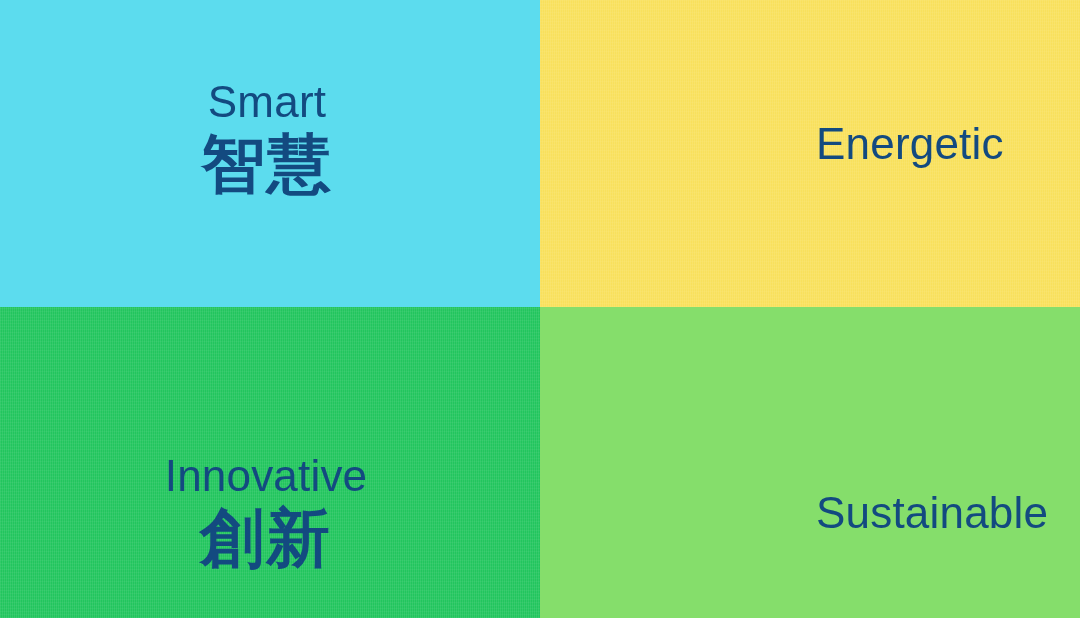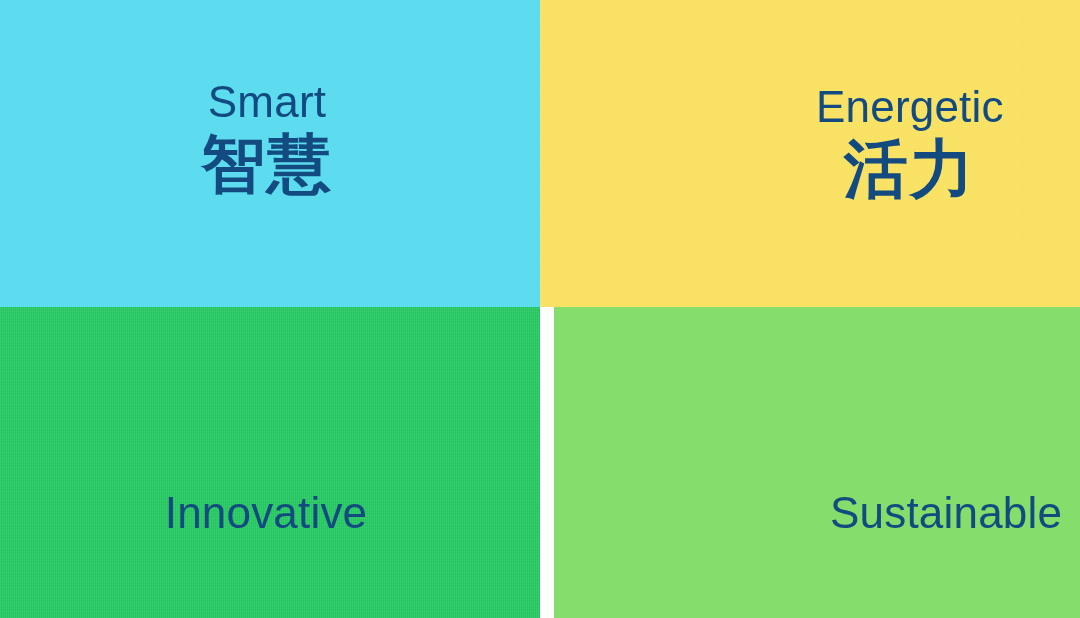--- a/index.html
+++ b/index.html
@@ -102,29 +102,29 @@
   <div class="panel" id="panel-smart" style="background-color: rgb(92, 220, 238);">
     <div class="panel-inner">
       <div class="label-en">Smart</div>
       <div class="label-cjk">智慧</div>
     </div>
   </div>
 
   <div class="panel textured" id="panel-energetic" style="background-color: rgb(248, 224, 92);">
     <div class="panel-inner">
       <div class="label-en">Energetic</div>
-      <div class="label-cjk">活力</div>
     </div>
   </div>
 
   <div class="panel textured" id="panel-innovative" style="background-color: #22c55e; align-items: center;">
     <div class="panel-inner">
       <div class="label-en">Innovative</div>
+      <div class="label-cjk">創新</div>
     </div>
   </div>
 
-  <div class="panel" id="panel-sustainable" style="background-color: rgb(133, 222, 107); margin-left: 14px;">
+  <div class="panel" id="panel-sustainable" style="background-color: rgb(133, 222, 107);">
     <div class="panel-inner">
       <div class="label-en">Sustainable</div>
     </div>
   </div>
 
 </div>
 
 </body></html>

